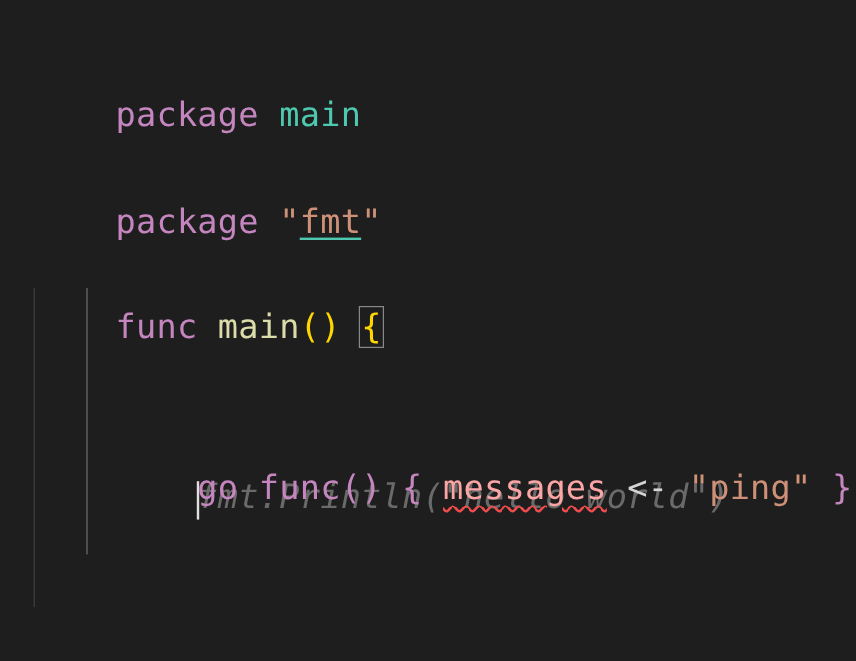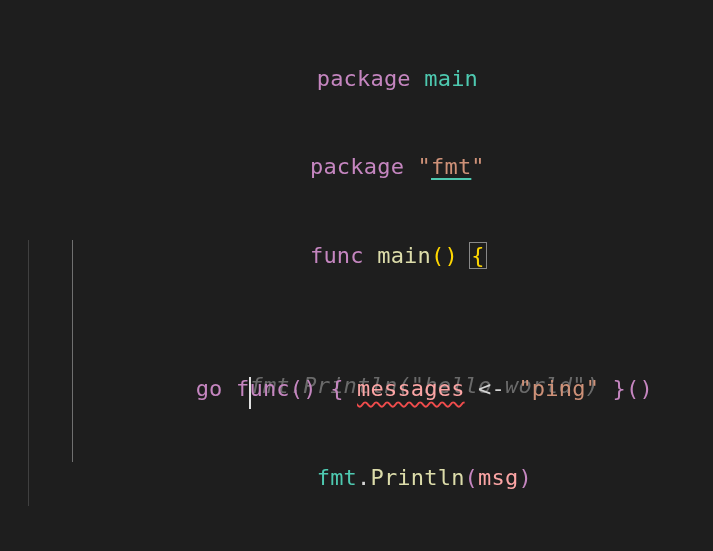--- a/index.html
+++ b/index.html
@@ -1,24 +1,23 @@
 <!DOCTYPE html>
 <html><head>
 <meta charset="utf-8">
 <style>
   html,body{margin:0;padding:0;background:#1e1e1e;width:713px;height:551px;overflow:hidden;}
   .editor{
     font-family:"SF Mono",ui-monospace,Menlo,Consolas,monospace;
-    font-size:22px;
+    font-size:28px;
     line-height:1.85;
     padding:18px 0 0 28px;
     color:#d4d4d4;
     position:relative;
     letter-spacing:0.2px;
-    text-align:center;
   }
   .line{white-space:pre;position:relative;height:44.4px;}
   .kw{color:#c586c0;}
   .ident{color:#fca5a5;}
   .ident-pkg{color:#4ec9b0;}
   .brace{color:#ffd700;}
   .brace-purple{color:#c586c0;}
   .str{color:#ce9178;}
   .fn{color:#dcdcaa;}
   .op{color:#d4d4d4;}
@@ -89,21 +88,18 @@
     <span class="plain">    </span><span style="position:relative;"><span class="cursor"></span></span><span class="ghost">fmt.Println("hello world")</span>
   </div>
 
   <div class="line">
     <span>    </span><span class="kw">go</span><span> </span><span class="kw">func</span><span class="brace-purple">()</span><span> </span><span class="brace-purple">{</span><span> </span><span class="ident wavy">messages</span><span> </span><span class="op">&lt;-</span><span> </span><span class="str">"ping"</span><span> </span><span class="brace-purple">}</span><span class="brace-purple">()</span>
   </div>
 
   <div class="line"></div>
 
 
-  <div class="line">
-    <span>    </span><span class="ident-pkg">fmt</span><span class="plain">.</span><span class="fn">Println</span><span class="brace-purple">(</span><span class="ident">msg</span><span class="brace-purple">)</span>
-  </div>
 
   <div class="line">
     
   </div>
 
 </div>
 
 </body></html>

